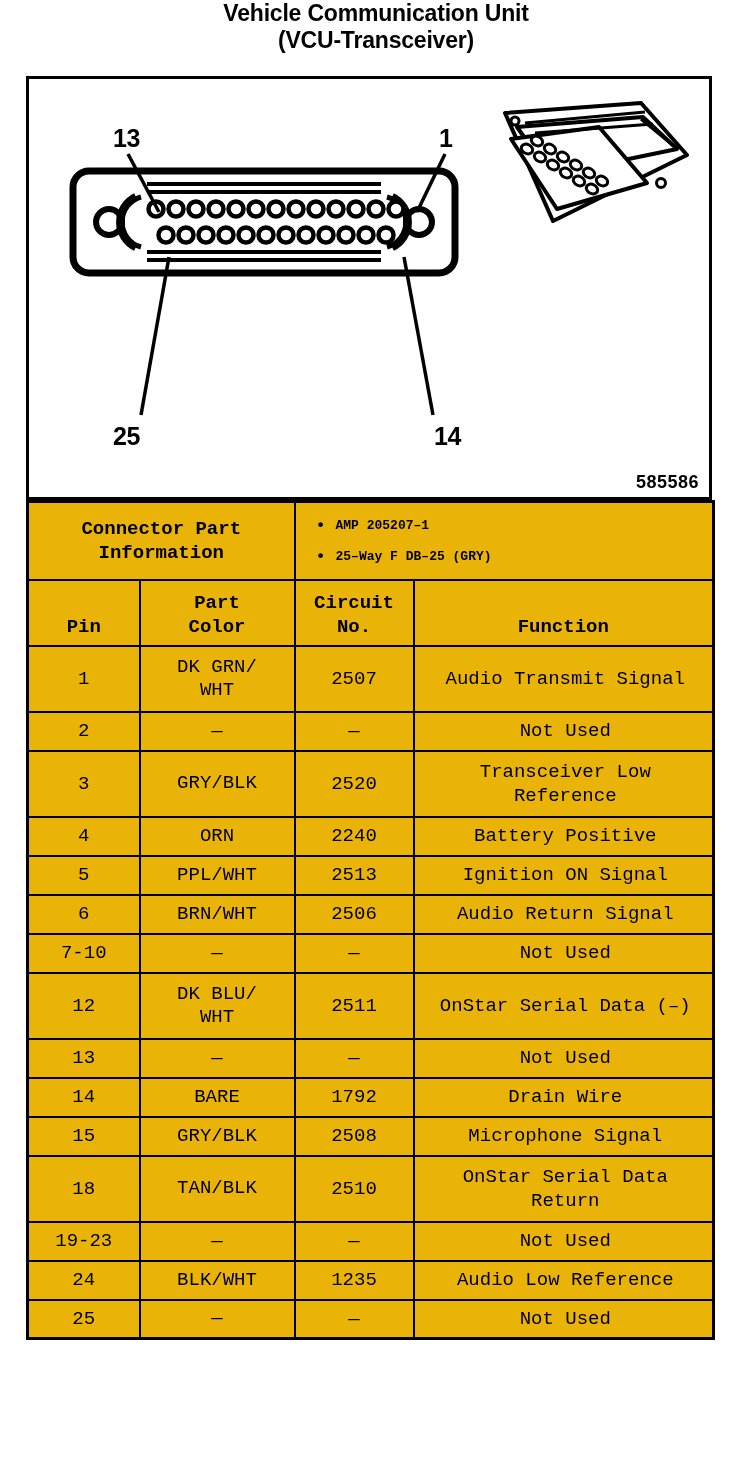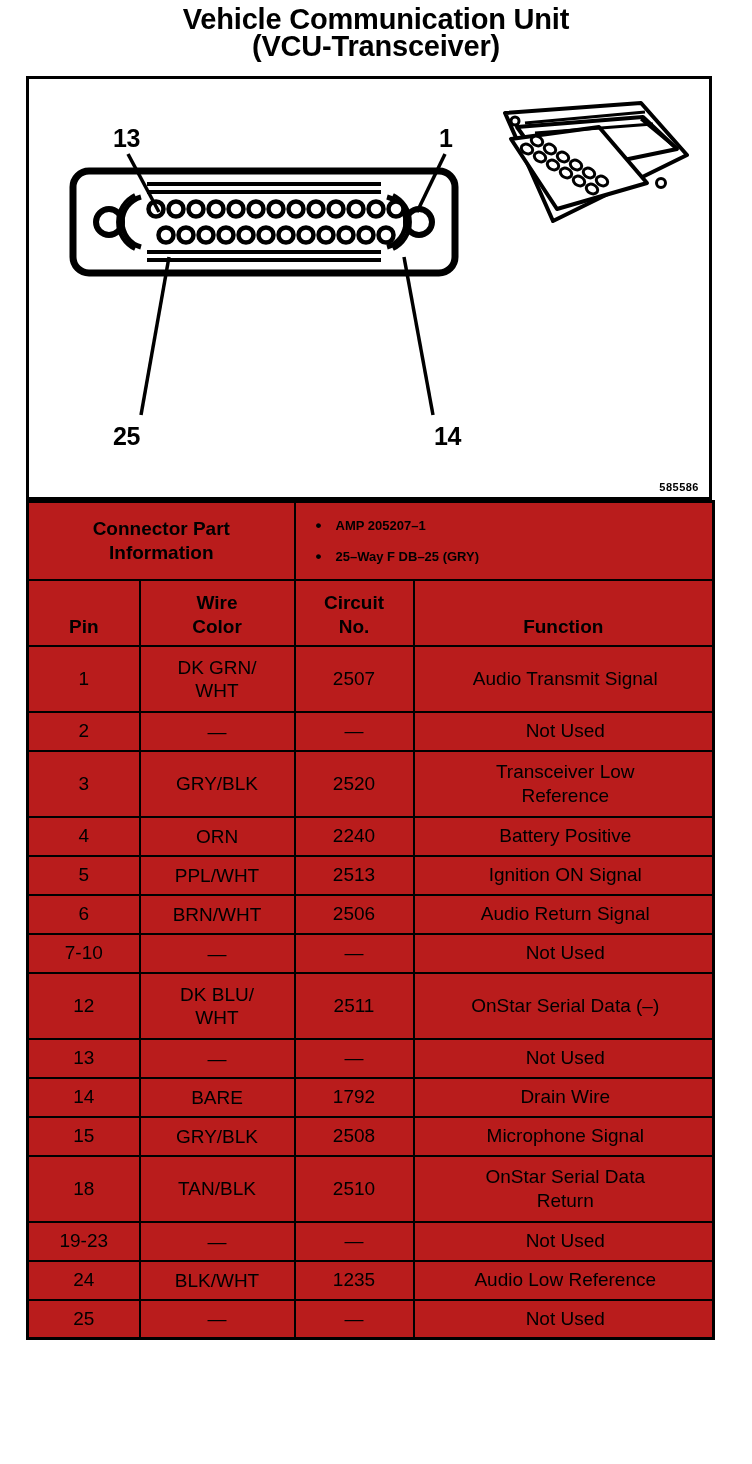--- a/index.html
+++ b/index.html
@@ -13,24 +13,24 @@
     font-family: "Liberation Sans", sans-serif;
     color: #000000;
     position: relative;
     overflow: hidden;
   }
 
   
   #page-title {
     text-align: center;
     font-weight: bold;
-    font-size: 29px;
+    font-size: 23px;
     line-height: 27px;
     letter-spacing: -0.2px;
-    padding-top: 6px;
+    padding-top: 0;
   }
   #page-title .line2 { display: block; }
 
   
   #figure-frame {
     position: absolute;
     left: 26px;
     top: 76px;
     width: 686px;
     height: 424px;
@@ -49,38 +49,39 @@
   #callout-13 { left: 84px;  top: 47px; }
   #callout-1  { left: 410px; top: 47px; }
   #callout-25 { left: 84px;  top: 345px; }
   #callout-14 { left: 405px; top: 345px; }
 
   #figure-id {
     position: absolute;
     right: 10px;
     bottom: 4px;
     font-weight: bold;
-    font-size: 11px;
+    font-size: 18px;
     letter-spacing: 0.5px;
   }
 
   svg { display: block; }
   #connector-front { position: absolute; left: 40px; top: 88px; }
   #connector-iso   { position: absolute; left: 462px; top: 18px; }
   #leader-lines    { position: absolute; left: 0; top: 0; }
 
   
   #pinout-table {
     position: absolute;
     left: 26px;
     top: 500px;
     width: 686px;
     border-collapse: collapse;
     table-layout: fixed;
-    background: #b91c1c;
+    background: #eab308;
+    font-family: Liberation Mono, monospace;
   }
   #pinout-table td, #pinout-table th {
     border: 2px solid #000;
     padding: 0 6px;
     vertical-align: middle;
     font-size: 19px;
     box-sizing: border-box;
   }
   
   #pinout-table { border: 3px solid #000; }
@@ -268,21 +269,21 @@
       <td class="cpi-bullets" colspan="2">
         <ul>
           <li>AMP 205207–1</li>
           <li>25–Way F DB–25  (GRY)</li>
         </ul>
       </td>
     </tr>
     <tr>
       <th class="hdr">Pin</th>
       <th class="hdr">
-        <span class="stack">Wire</span>
+        <span class="stack">Part</span>
         <span class="stack">Color</span>
       </th>
       <th class="hdr">
         <span class="stack">Circuit</span>
         <span class="stack">No.</span>
       </th>
       <th class="hdr">Function</th>
     </tr>
 
   <tr class="r2">

